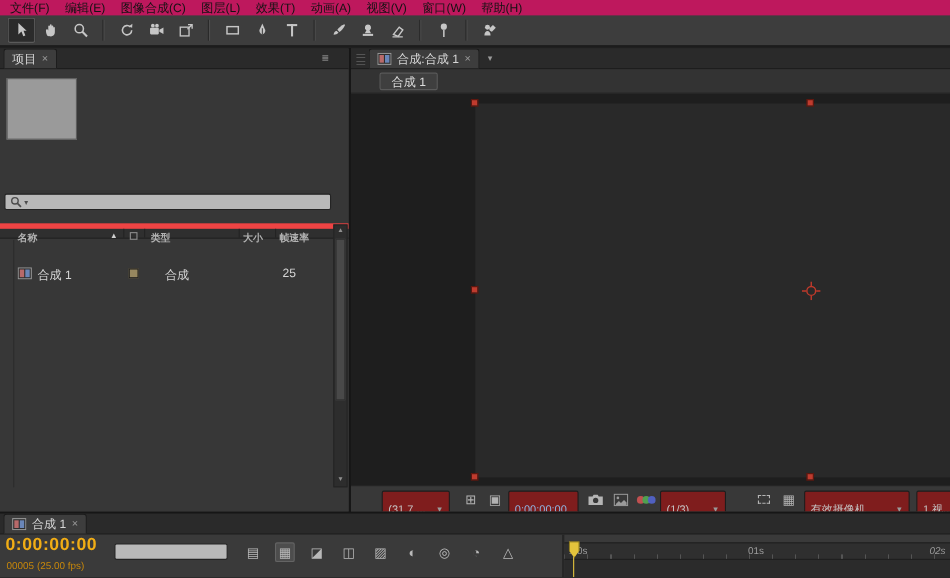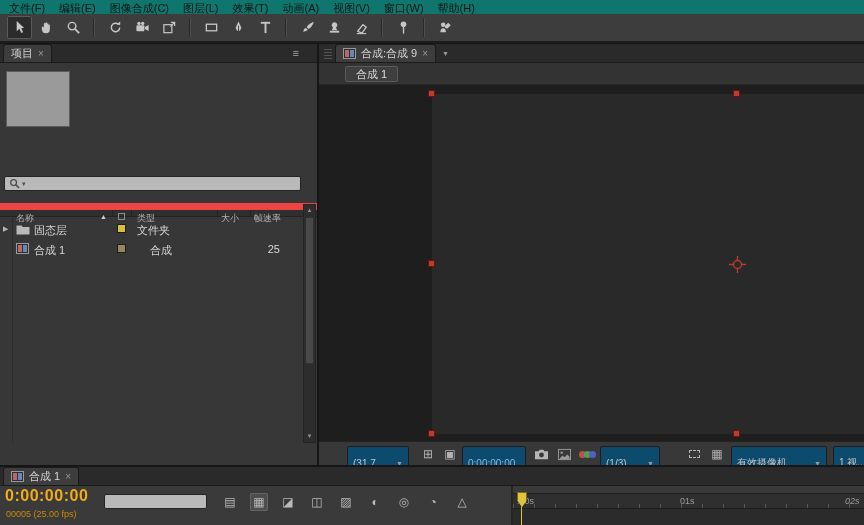--- a/index.html
+++ b/index.html
@@ -1,21 +1,21 @@
 <!DOCTYPE html>
 <html><head>
 <meta charset="utf-8">
 <style>
 *{margin:0;padding:0;box-sizing:border-box;}
 body{width:864px;height:525px;background:#161616;font-family:"Liberation Sans",sans-serif;overflow:hidden;}
 .app{position:relative;width:864px;height:525px;color:#c8c8c8;font-size:11px;cursor:default;}
 .abs{position:absolute;}
 
 
-.menubar{position:absolute;left:0;top:0;width:864px;height:16px;background:#0f766e;display:flex;align-items:center;padding-left:2px;}
+.menubar{position:absolute;left:0;top:0;width:864px;height:16px;background:#be185d;display:flex;align-items:center;padding-left:2px;}
 .menu-item{color:#131313;font-size:11px;line-height:14px;padding:0 7px;white-space:nowrap;}
 
 
 .toolbar{position:absolute;left:0;top:14px;width:864px;height:29px;background:#3d3d3d;border-bottom:2px solid #1c1c1c;display:flex;align-items:center;padding-left:7px;}
 .tool{width:25px;height:23px;border-radius:2px;display:flex;align-items:center;justify-content:center;margin-right:2px;}
 .tool.active{background:#2b2b2b;box-shadow:inset 0 0 0 1px #5a5a5a;}
 .tool svg{width:15px;height:15px;}
 .tsep{width:2px;height:19px;margin:0 8px 0 5px;border-left:1px solid #2a2a2a;border-right:1px solid #4e4e4e;}
 
 
@@ -26,21 +26,21 @@
 .dd-arrow{font-size:7px;color:#9a9a9a;}
 .grip{width:8px;height:10px;margin:0 3px 3px 2px;background:repeating-linear-gradient(to bottom,#555 0 1px,transparent 1px 3px);}
 
 
 #project{left:0;top:44px;width:317px;height:421px;}
 .pp-content{position:absolute;left:0;top:19px;right:0;bottom:0;background:#373737;}
 .thumb{position:absolute;left:6px;top:8px;width:64px;height:56px;background:#9a9a9a;border:1px solid #5c5c5c;}
 .searchbox{position:absolute;height:15px;background:#b9b9b9;border:1px solid #242424;border-radius:2px;display:flex;align-items:center;padding:0 4px;gap:2px;}
 .searchbox input{flex:1;border:none;background:transparent;font-size:10px;color:#222;outline:none;height:12px;font-family:"Liberation Sans",sans-serif;}
 .sd{font-size:7px;color:#4c4c4c;}
-.pp-header{position:absolute;left:0;top:140px;right:0;height:14px;background:#2f2f2f;border-top:7px solid #ef4444;border-bottom:1px solid #222;font-size:9px;color:#b2b2b2;}
+.pp-header{position:absolute;left:0;top:140px;right:0;height:14px;background:#2f2f2f;border-top:5px solid #ef4444;border-bottom:1px solid #222;font-size:9px;color:#b2b2b2;font-weight:bold;}
 .colline{position:absolute;top:0;bottom:0;width:1px;background:#232323;}
 .swatch-hdr{position:absolute;left:118px;top:3px;width:7px;height:7px;border:1px solid #8d8d8d;}
 .pp-row{position:absolute;left:0;right:15px;height:20px;font-size:11px;color:#d6d6d6;}
 .caret{position:absolute;left:3px;top:6px;font-size:7px;color:#b5b5b5;}
 .swatch{position:absolute;left:117px;top:5px;width:9px;height:9px;border:1px solid #1d1d1d;}
 .gutterline{position:absolute;left:12px;top:155px;bottom:22px;width:1px;background:#2c2c2c;}
 .scrollbar{position:absolute;right:1px;top:141px;bottom:22px;width:13px;background:#2d2d2d;border:1px solid #242424;}
 .sb-thumb{position:absolute;left:1px;right:1px;top:12px;height:62%;background:#494949;border:1px solid #303030;}
 .sb-arr{position:absolute;left:0;right:0;height:11px;color:#909090;font-size:6px;text-align:center;line-height:11px;}
 .pp-footer{position:absolute;left:0;right:0;bottom:0;height:21px;background:#3a3a3a;border-top:1px solid #272727;display:flex;align-items:center;padding-left:6px;gap:12px;}
@@ -48,21 +48,21 @@
 .leftarrow{font-size:9px;color:#a8a8a8;}
 
 
 #comp{left:319px;top:44px;width:545px;height:421px;}
 .crumbrow{position:absolute;left:0;top:19px;right:0;height:22px;background:#333;border-bottom:1px solid #282828;}
 .crumb-btn{position:absolute;left:26px;top:3px;height:16px;padding:0 10px;background:#3f3f3f;border:1px solid #5a5a5a;border-radius:2px;color:#ddd;font-size:11px;display:flex;align-items:center;}
 .cv{position:absolute;left:0;top:41px;right:0;bottom:24px;background:#1e1e1e;overflow:hidden;}
 .comp-area{position:absolute;left:113px;top:9px;height:340px;right:0;background:#292929;}
 .handle{position:absolute;width:5px;height:5px;background:#bf3b2e;outline:1px solid #5f170f;}
 .csb{position:absolute;left:0;right:0;bottom:0;height:24px;background:#383838;border-top:1px solid #232323;overflow:hidden;}
-.sbox{position:absolute;top:4px;height:16px;background:#0c4a6e;border:1px solid #1d1d1d;border-radius:2px;display:flex;align-items:center;gap:4px;padding:16px 5px;font-size:10px;color:#c6c6c6;white-space:nowrap;overflow:hidden;}
+.sbox{position:absolute;top:4px;height:16px;background:#7f1d1d;border:1px solid #1d1d1d;border-radius:2px;display:flex;align-items:center;gap:4px;padding:16px 5px;font-size:10px;color:#c6c6c6;white-space:nowrap;overflow:hidden;}
 .sicon{position:absolute;top:4px;height:16px;display:flex;align-items:center;justify-content:center;color:#b2b2b2;font-size:12px;}
 .time-blue{color:#8fb5e2;}
 .rgbdots{display:flex;}
 .rgbdots i{width:7px;height:7px;border-radius:50%;display:block;}
 .roi{width:11px;height:8px;border:1px dashed #b5b5b5;display:block;}
 
 
 #timeline{left:0;top:467px;width:864px;height:58px;}
 .tl-content{position:absolute;left:0;top:19px;right:0;bottom:0;background:#3a3a3a;overflow:hidden;}
 .timecode{position:absolute;left:5px;top:1px;font-size:16px;font-weight:bold;color:#f1ad15;letter-spacing:.5px;}
@@ -213,40 +213,30 @@
         <span class="swatch-hdr"></span>
         <span class="abs" style="left:137px;top:2px;">类型</span>
         <span class="abs" style="left:221px;top:2px;">大小</span>
         <span class="abs" style="left:254px;top:2px;">帧速率</span>
         <span class="colline" style="left:112px;"></span>
         <span class="colline" style="left:131px;"></span>
         <span class="colline" style="left:217px;"></span>
         <span class="colline" style="left:250px;"></span>
       </div>
 
-      <div class="pp-row" style="top:156px;">
-        <span class="caret">▶</span>
-        <svg class="abs" style="left:16px;top:5px;width:14px;height:11px;" viewBox="0 0 14 11">
-            <path d="M0.5 1.5h5l1.3 1.5h6.7v7.5H.5z" fill="#b9b9b9"></path>
-          </svg>
-        <span class="abs" style="left:34px;top:4px;">固态层</span>
-        <span class="swatch" style="background:#d8be3c"></span>
-        <span class="abs" style="left:137px;top:4px;">文件夹</span>
-        <span class="abs" style="left:246px;top:4px;width:34px;text-align:right;"></span>
-      </div>
       <div class="pp-row" style="top:176px;">
         <svg class="abs" style="left:16px;top:4px;width:13px;height:11px;" viewBox="0 0 13 11">
             <rect x="0.5" y="0.5" width="12" height="10" fill="#2e2e2e" stroke="#9a9a9a"></rect>
             <rect x="2" y="2" width="4" height="7" fill="#b86a6a"></rect>
             <rect x="7" y="2" width="4" height="7" fill="#6a86b8"></rect>
           </svg>
         <span class="abs" style="left:34px;top:4px;">合成 1</span>
         <span class="swatch" style="background:#97875f"></span>
         <span class="abs" style="left:150px;top:4px;">合成</span>
-        <span class="abs" style="left:246px;top:4px;width:34px;text-align:right;">25</span>
+        <span class="abs" style="left:246px;top:4px;width:34px;text-align:center;">25</span>
       </div>
 
       <div class="gutterline"></div>
 
       <div class="scrollbar">
         <span class="sb-arr" style="top:0;">▲</span>
         <div class="sb-thumb"></div>
         <span class="sb-arr" style="bottom:0;">▼</span>
       </div>
 
@@ -255,21 +245,21 @@
 
   <div class="panel" id="comp">
     <div class="tabstrip">
       <div class="grip"></div>
       <div class="tab">
         <svg style="width:13px;height:11px;" viewBox="0 0 13 11">
             <rect x="0.5" y="0.5" width="12" height="10" fill="#2e2e2e" stroke="#9a9a9a"></rect>
             <rect x="2" y="2" width="4" height="7" fill="#b86a6a"></rect>
             <rect x="7" y="2" width="4" height="7" fill="#6a86b8"></rect>
           </svg>
-        <span>合成:合成 9</span>
+        <span>合成:合成 1</span>
         <span class="close">×</span>
       </div>
       <span class="dd-arrow" style="margin:0 0 5px 6px;">▼</span>
     </div>
 
     <div class="crumbrow">
       <div class="crumb-btn">
           <span>合成 1</span>
         </div>
     </div>

